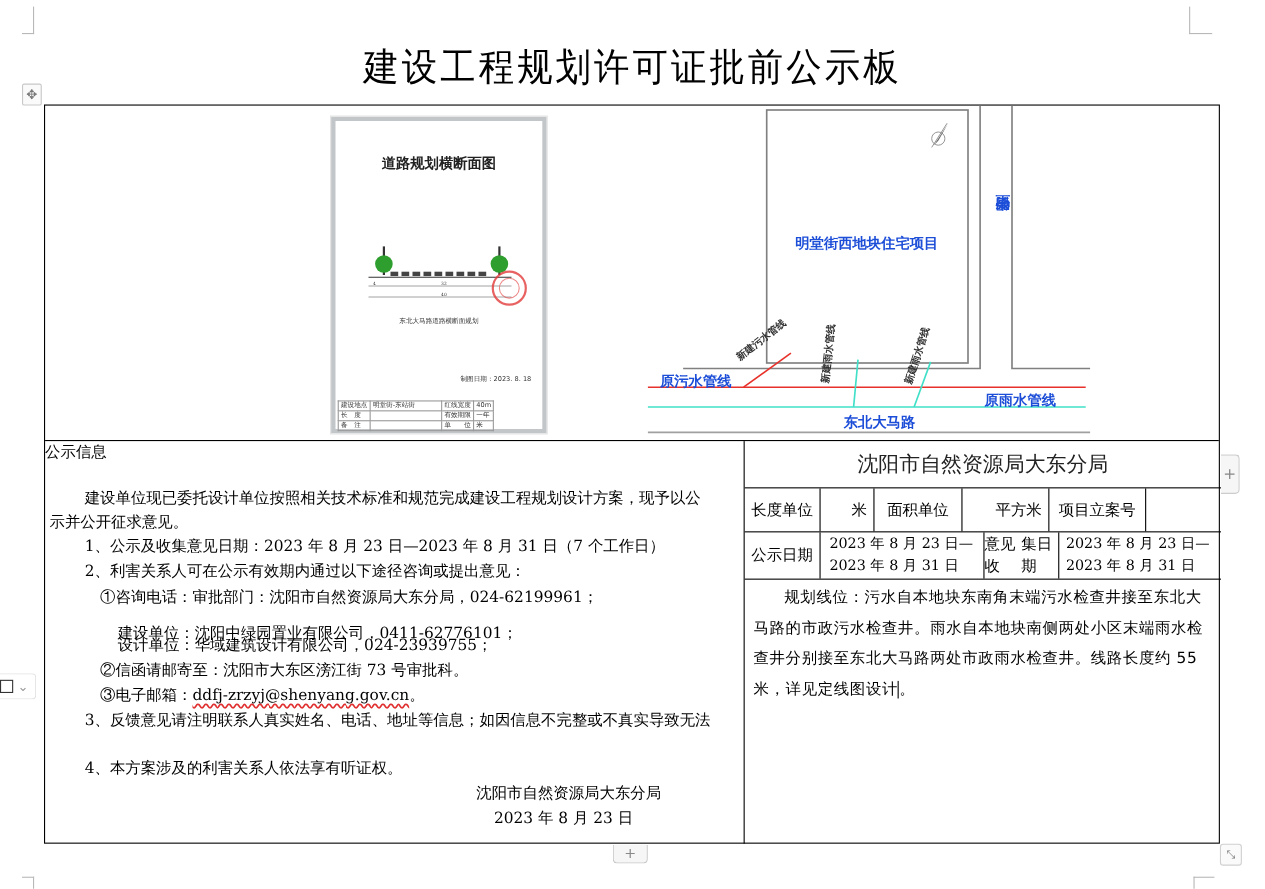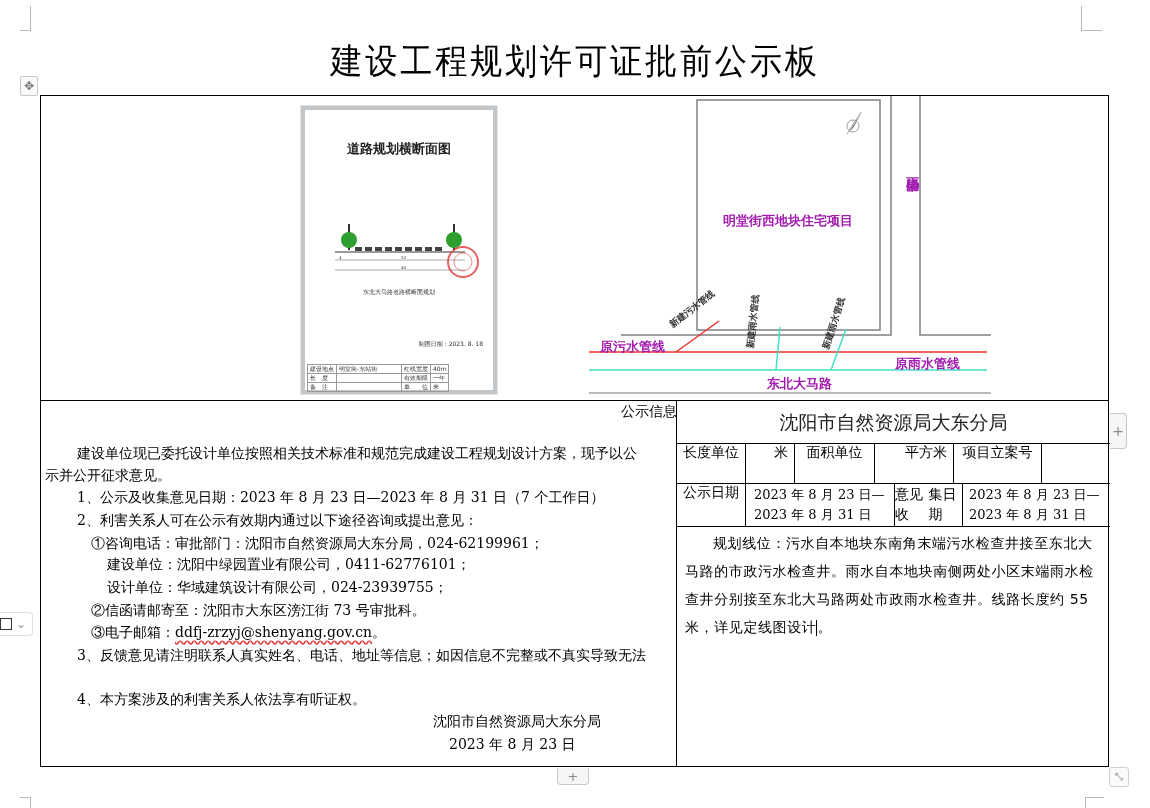--- a/index.html
+++ b/index.html
@@ -33,38 +33,38 @@
     background:#fff; border:4px solid #c3c6c9; box-sizing:border-box; outline:1px solid #e4e4e4;padding-left:40px;
   }
   .xsec-title { position:absolute; left:0; width:100%; top:30px; text-align:center; font-family:"DejaVu Sans",sans-serif; font-size:13px; font-weight:bold; color:#222; }
   .xsec-caption { position:absolute; left:0; width:100%; top:178px; text-align:center; font-family:"DejaVu Sans",sans-serif; font-size:6px; color:#333; }
   .xsec-date { position:absolute; right:10px; top:230px; font-family:"DejaVu Sans",sans-serif; font-size:6px; color:#333; }
   .xsec-table { position:absolute; left:2px; right:2px; top:254px; border-collapse:collapse; font-family:"DejaVu Sans",sans-serif; font-size:6px; color:#333; }
   .xsec-table td { border:1px solid #999; padding:0 2px; height:8px; line-height:8px; white-space:nowrap; }
 
   
   .sitemap { position:absolute; left:530px; top:0; width:540px; height:304px; }
-  .map-label { position:absolute; font-family:"DejaVu Sans",sans-serif; color:#a21caf; font-weight:bold; white-space:nowrap; }
+  .map-label { position:absolute; font-family:"DejaVu Sans",sans-serif; color:#1d4ed8; font-weight:bold; white-space:nowrap; }
 
   
   .left-notice { position:absolute; left:0; top:305px; width:636px; height:366px; border-right:1px solid #000; box-sizing:border-box; }
   .notice-line { position:absolute; font-size:14px; line-height:22px; white-space:nowrap; font-family:"DejaVu Serif","Liberation Serif",serif; transform-origin:left center; }
-  .notice-head { left:0; width:636px; text-align:right; top:0; }
+  .notice-head { left:0; width:636px; text-align:left; top:0; }
   .ind { left:36px; }
   .ind2 { left:50px; }
   .ind3 { left:66px; }
   .wrap0 { left:4px; }
   .email { text-decoration:underline wavy #e03030; text-underline-offset:3px; }
   .sign { left:392px; }
   .sign2 { left:408px; }
 
   .right-panel { position:absolute; left:636px; top:305px; width:433px; height:366px; }
   .rp-head { position:absolute; left:0; top:0; width:100%; height:42px; border-bottom:1px solid #000; text-align:center; line-height:42px; font-size:19px; color:#222; font-family:"DejaVu Serif","Liberation Serif",serif; }
   .rp-row { position:absolute; left:0; width:100%; border-bottom:1px solid #000; }
-  .rp-cell { position:absolute; top:0; height:100%; border-right:1px solid #000; box-sizing:border-box; display:flex; align-items:flex-start; font-size:14px; font-family:"DejaVu Sans","Liberation Sans",sans-serif; }
+  .rp-cell { position:absolute; top:0; height:100%; border-right:1px solid #000; box-sizing:border-box; display:flex; align-items:center; font-size:14px; font-family:"DejaVu Sans","Liberation Sans",sans-serif; }
   .rp-cell.last { border-right:none; }
   .rp-desc { position:absolute; left:8px; top:128px; width:420px; font-size:14px; line-height:28px; font-family:"DejaVu Sans","Liberation Sans",sans-serif; text-indent:28px; letter-spacing:0.6px; }
   .caret { display:inline-block; width:1px; height:16px; background:#000; vertical-align:middle; }
 
   .side-widget { position:absolute; left:0; top:612px; width:32px; height:22px; border:1px solid #e0e0e0; border-left:none; border-radius:0 4px 4px 0; background:#fff; display:flex; align-items:center; font-family:"DejaVu Sans",sans-serif; font-size:12px; color:#333; }
   .add-col-btn { position:absolute; left:1110px; top:413px; width:16px; height:34px; border:1px solid #c8c8c8; border-left:none; border-radius:0 4px 4px 0; background:#f6f6f6; display:flex; align-items:center; justify-content:center; color:#888; font-size:14px; font-family:"DejaVu Sans",sans-serif; }
   .add-row-btn { position:absolute; left:557px; top:768px; width:30px; height:16px; border:1px solid #c8c8c8; border-top:none; border-radius:0 0 4px 4px; background:#f6f6f6; display:flex; align-items:center; justify-content:center; color:#888; font-size:13px; font-family:"DejaVu Sans",sans-serif; }
   .resize-btn { position:absolute; left:1109px; top:767px; width:18px; height:18px; border:1px solid #d0d0d0; border-radius:3px; background:#fafafa; display:flex; align-items:center; justify-content:center; color:#777; font-size:10px; font-family:"DejaVu Sans",sans-serif; }
 </style>
 </head>
@@ -182,21 +182,21 @@
     </div>
   </div>
 
   <div class="left-notice">
     <div class="notice-line notice-head" style="top:-1px;">公示信息</div>
     <div class="notice-line ind" style="top:41px;">建设单位现已委托设计单位按照相关技术标准和规范完成建设工程规划设计方案，现予以公</div>
     <div class="notice-line wrap0" style="top:63px;">示并公开征求意见。</div>
     <div class="notice-line ind" style="top:85px;">1、公示及收集意见日期：2023 年 8 月 23 日—2023 年 8 月 31 日（7 个工作日）</div>
     <div class="notice-line ind" style="top:108px;">2、利害关系人可在公示有效期内通过以下途径咨询或提出意见：</div>
     <div class="notice-line ind2" style="top:131px;">①咨询电话：审批部门：沈阳市自然资源局大东分局，024-62199961；</div>
-    <div class="notice-line ind3" style="top:152px;">建设单位：沈阳中绿园置业有限公司，0411-62776101；</div>
+    <div class="notice-line ind3" style="top:164px;">建设单位：沈阳中绿园置业有限公司，0411-62776101；</div>
     <div class="notice-line ind3" style="top:175px;">设计单位：华域建筑设计有限公司，024-23939755；</div>
     <div class="notice-line ind2" style="top:198px;">②信函请邮寄至：沈阳市大东区滂江街 73 号审批科。</div>
     <div class="notice-line ind2" style="top:220px;">
       <span>③电子邮箱：</span><span class="email">ddfj-zrzyj@shenyang.gov.cn</span><span>。</span>
     </div>
     <div class="notice-line ind" style="top:243px;">3、反馈意见请注明联系人真实姓名、电话、地址等信息；如因信息不完整或不真实导致无法</div>
     <div class="notice-line ind" style="top:287px;">4、本方案涉及的利害关系人依法享有听证权。</div>
     <div class="notice-line sign" style="top:309px;">沈阳市自然资源局大东分局</div>
     <div class="notice-line sign2" style="top:332px;">2023 年 8 月 23 日</div>
   </div>

